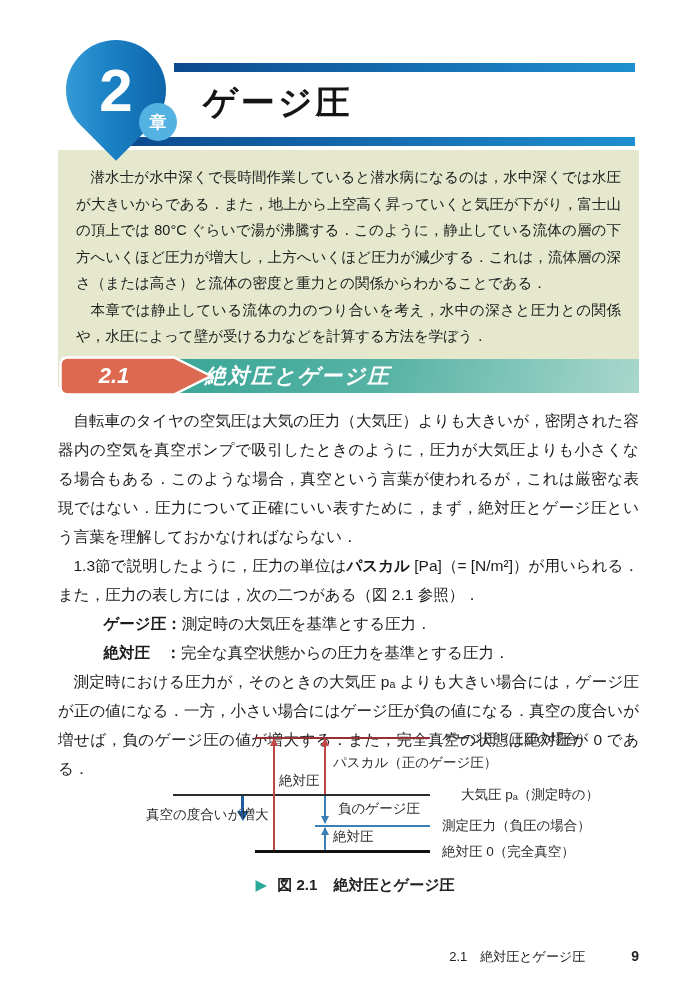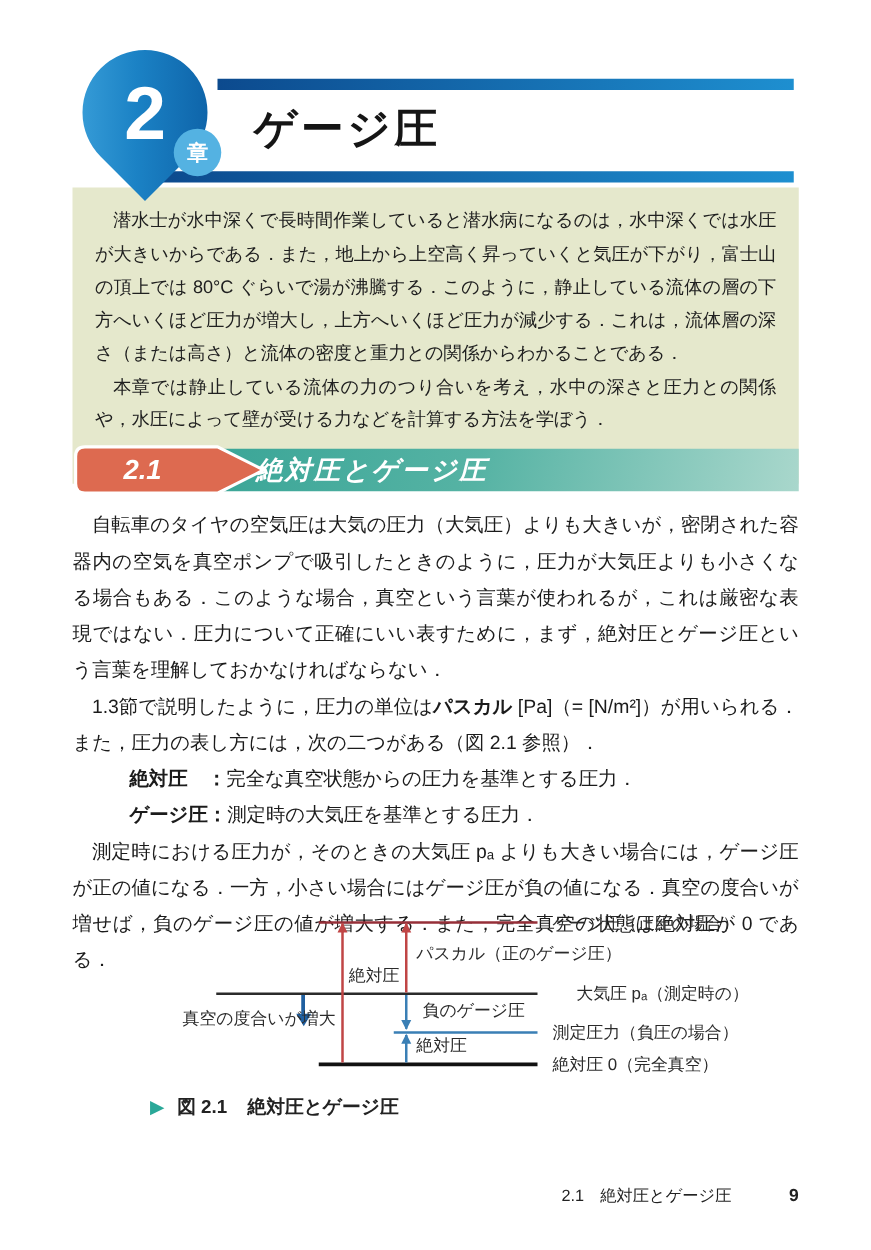--- a/index.html
+++ b/index.html
@@ -58,21 +58,21 @@
   .v-negG{left:204px;top:69px;height:27px;background:#3a7fb5;}
   .v-absR{left:204px;top:101px;height:22px;background:#3a7fb5;}
   .v-vac{left:121px;top:69px;height:16px;width:3px;background:#1f5fa0;}
   .tri{position:absolute;width:0;height:0;}
   .tri-up{border-left:4px solid transparent;border-right:4px solid transparent;border-bottom:8px solid;}
   .tri-down{border-left:4px solid transparent;border-right:4px solid transparent;border-top:8px solid;}
   .tri-vac{border-left:6px solid transparent;border-right:6px solid transparent;border-top:10px solid #1f5fa0;}
   .dlabel{position:absolute;white-space:nowrap;color:#2b2b2b;}
 
   
-  .fig-caption{position:absolute;left:120px;top:876px;width:470px;text-align:left;
+  .fig-caption{position:absolute;left:120px;top:876px;width:470px;text-align:center;
        font-size:15px;font-weight:bold;color:#222;}
   .fig-marker{color:#2aa898;margin-right:6px;}
   .fig-tag{margin-right:12px;}
 
   
   .footer{position:absolute;top:948px;right:58px;display:flex;gap:46px;align-items:baseline;
        font-size:13px;color:#222;}
   .footer .pagenum{font-weight:bold;font-size:14px;}
 </style>
 </head>
@@ -102,22 +102,22 @@
     <svg class="section-badge-svg" viewBox="0 0 162 40" xmlns="http://www.w3.org/2000/svg">
       <path d="M10 1.5 H116 L153 20 L116 38.5 H10 Q2.5 38.5 2.5 31 V9 Q2.5 1.5 10 1.5 Z" fill="#dd6a50" stroke="#ffffff" stroke-width="2.5"></path>
     </svg>
     <span class="section-num">2.1</span>
     <span class="section-title">絶対圧とゲージ圧</span>
   </div>
 
   <div class="body-text">
     <p>自転車のタイヤの空気圧は大気の圧力（大気圧）よりも大きいが，密閉された容器内の空気を真空ポンプで吸引したときのように，圧力が大気圧よりも小さくなる場合もある．このような場合，真空という言葉が使われるが，これは厳密な表現ではない．圧力について正確にいい表すために，まず，絶対圧とゲージ圧という言葉を理解しておかなければならない．</p>
     <p><span>1.3節で説明したように，圧力の単位は</span><span class="bold">パスカル</span><span> [Pa]（= [N/m²]）が用いられる．また，圧力の表し方には，次の二つがある（図 2.1 参照）．</span></p>
+    <p class="def-line"><span class="bold">ゲージ圧</span><span class="bold">：</span><span>測定時の大気圧を基準とする圧力．</span></p>
     <p class="def-line"><span class="bold">絶対圧</span><span class="bold">　：</span><span>完全な真空状態からの圧力を基準とする圧力．</span></p>
-    <p class="def-line"><span class="bold">ゲージ圧</span><span class="bold">：</span><span>測定時の大気圧を基準とする圧力．</span></p>
     <p>測定時における圧力が，そのときの大気圧 pₐ よりも大きい場合には，ゲージ圧が正の値になる．一方，小さい場合にはゲージ圧が負の値になる．真空の度合いが増せば，負のゲージ圧の値が増大する．また，完全真空の状態は絶対圧が 0 である．</p>
   </div>
 
   <div class="diagram">
     <div class="hline line-top"></div>
     <div class="hline line-atm"></div>
     <div class="hline line-neg"></div>
     <div class="hline line-zero"></div>
 
     <div class="v v-absL"></div>

